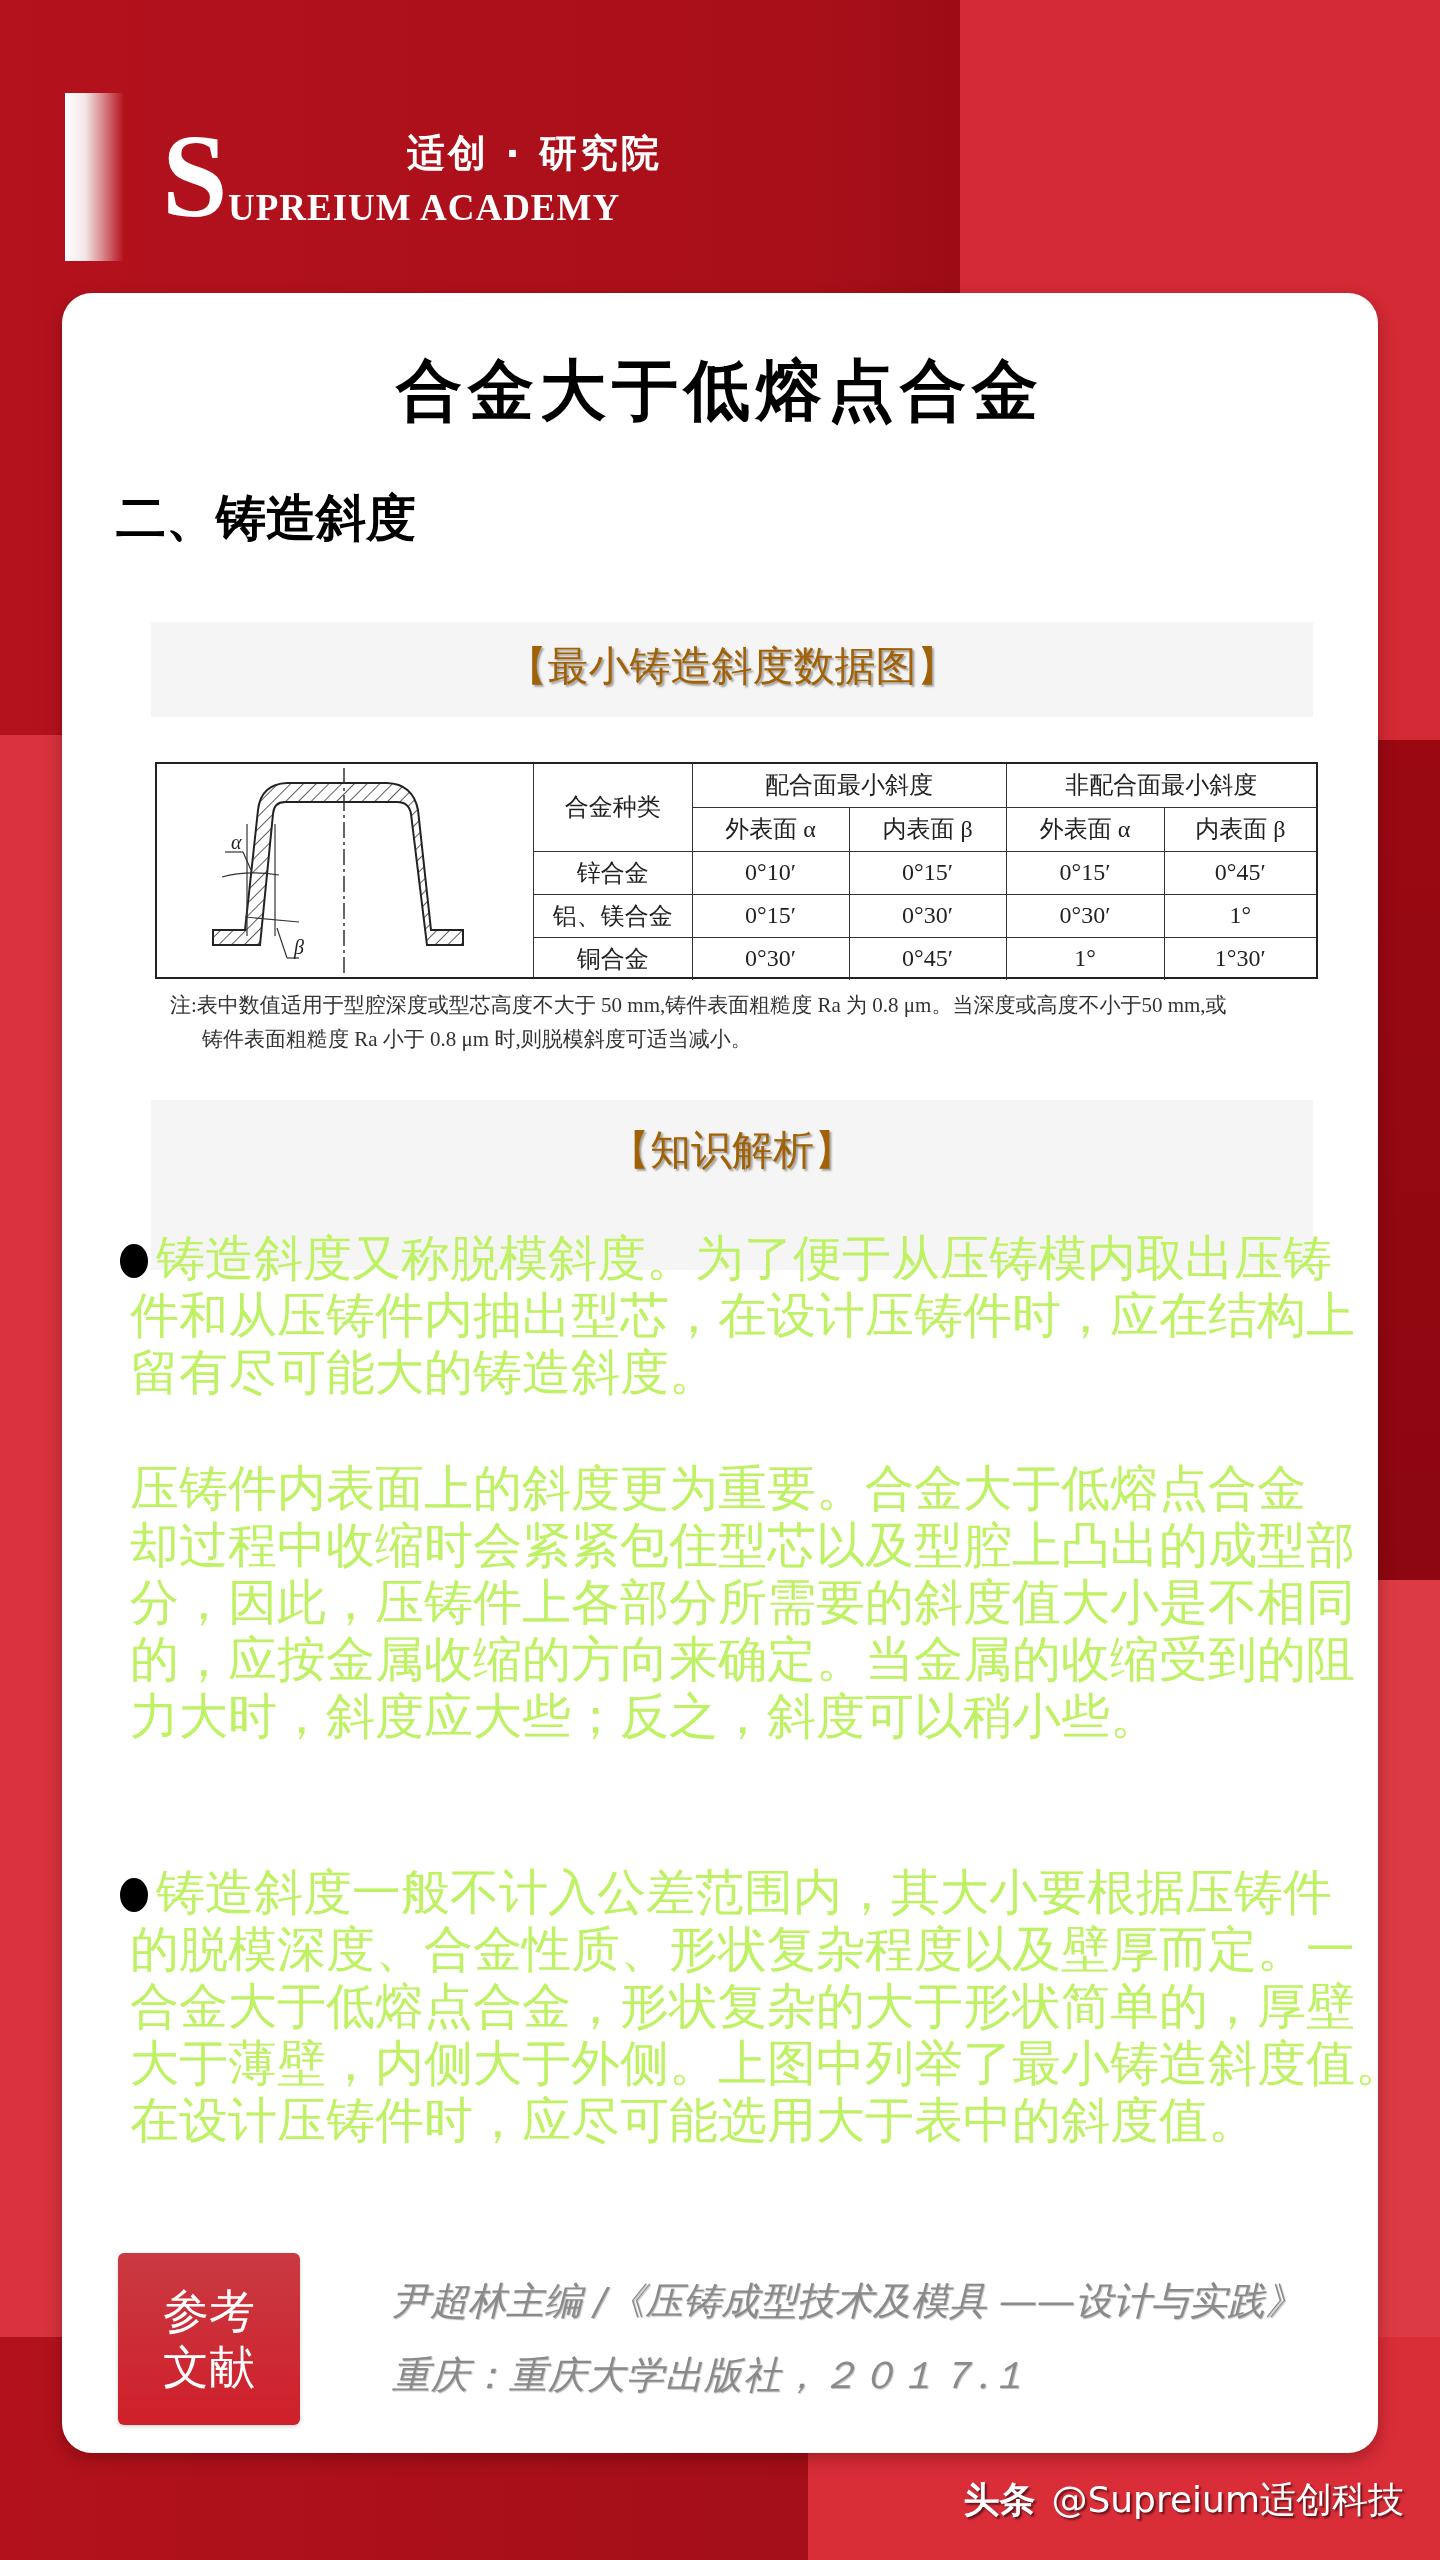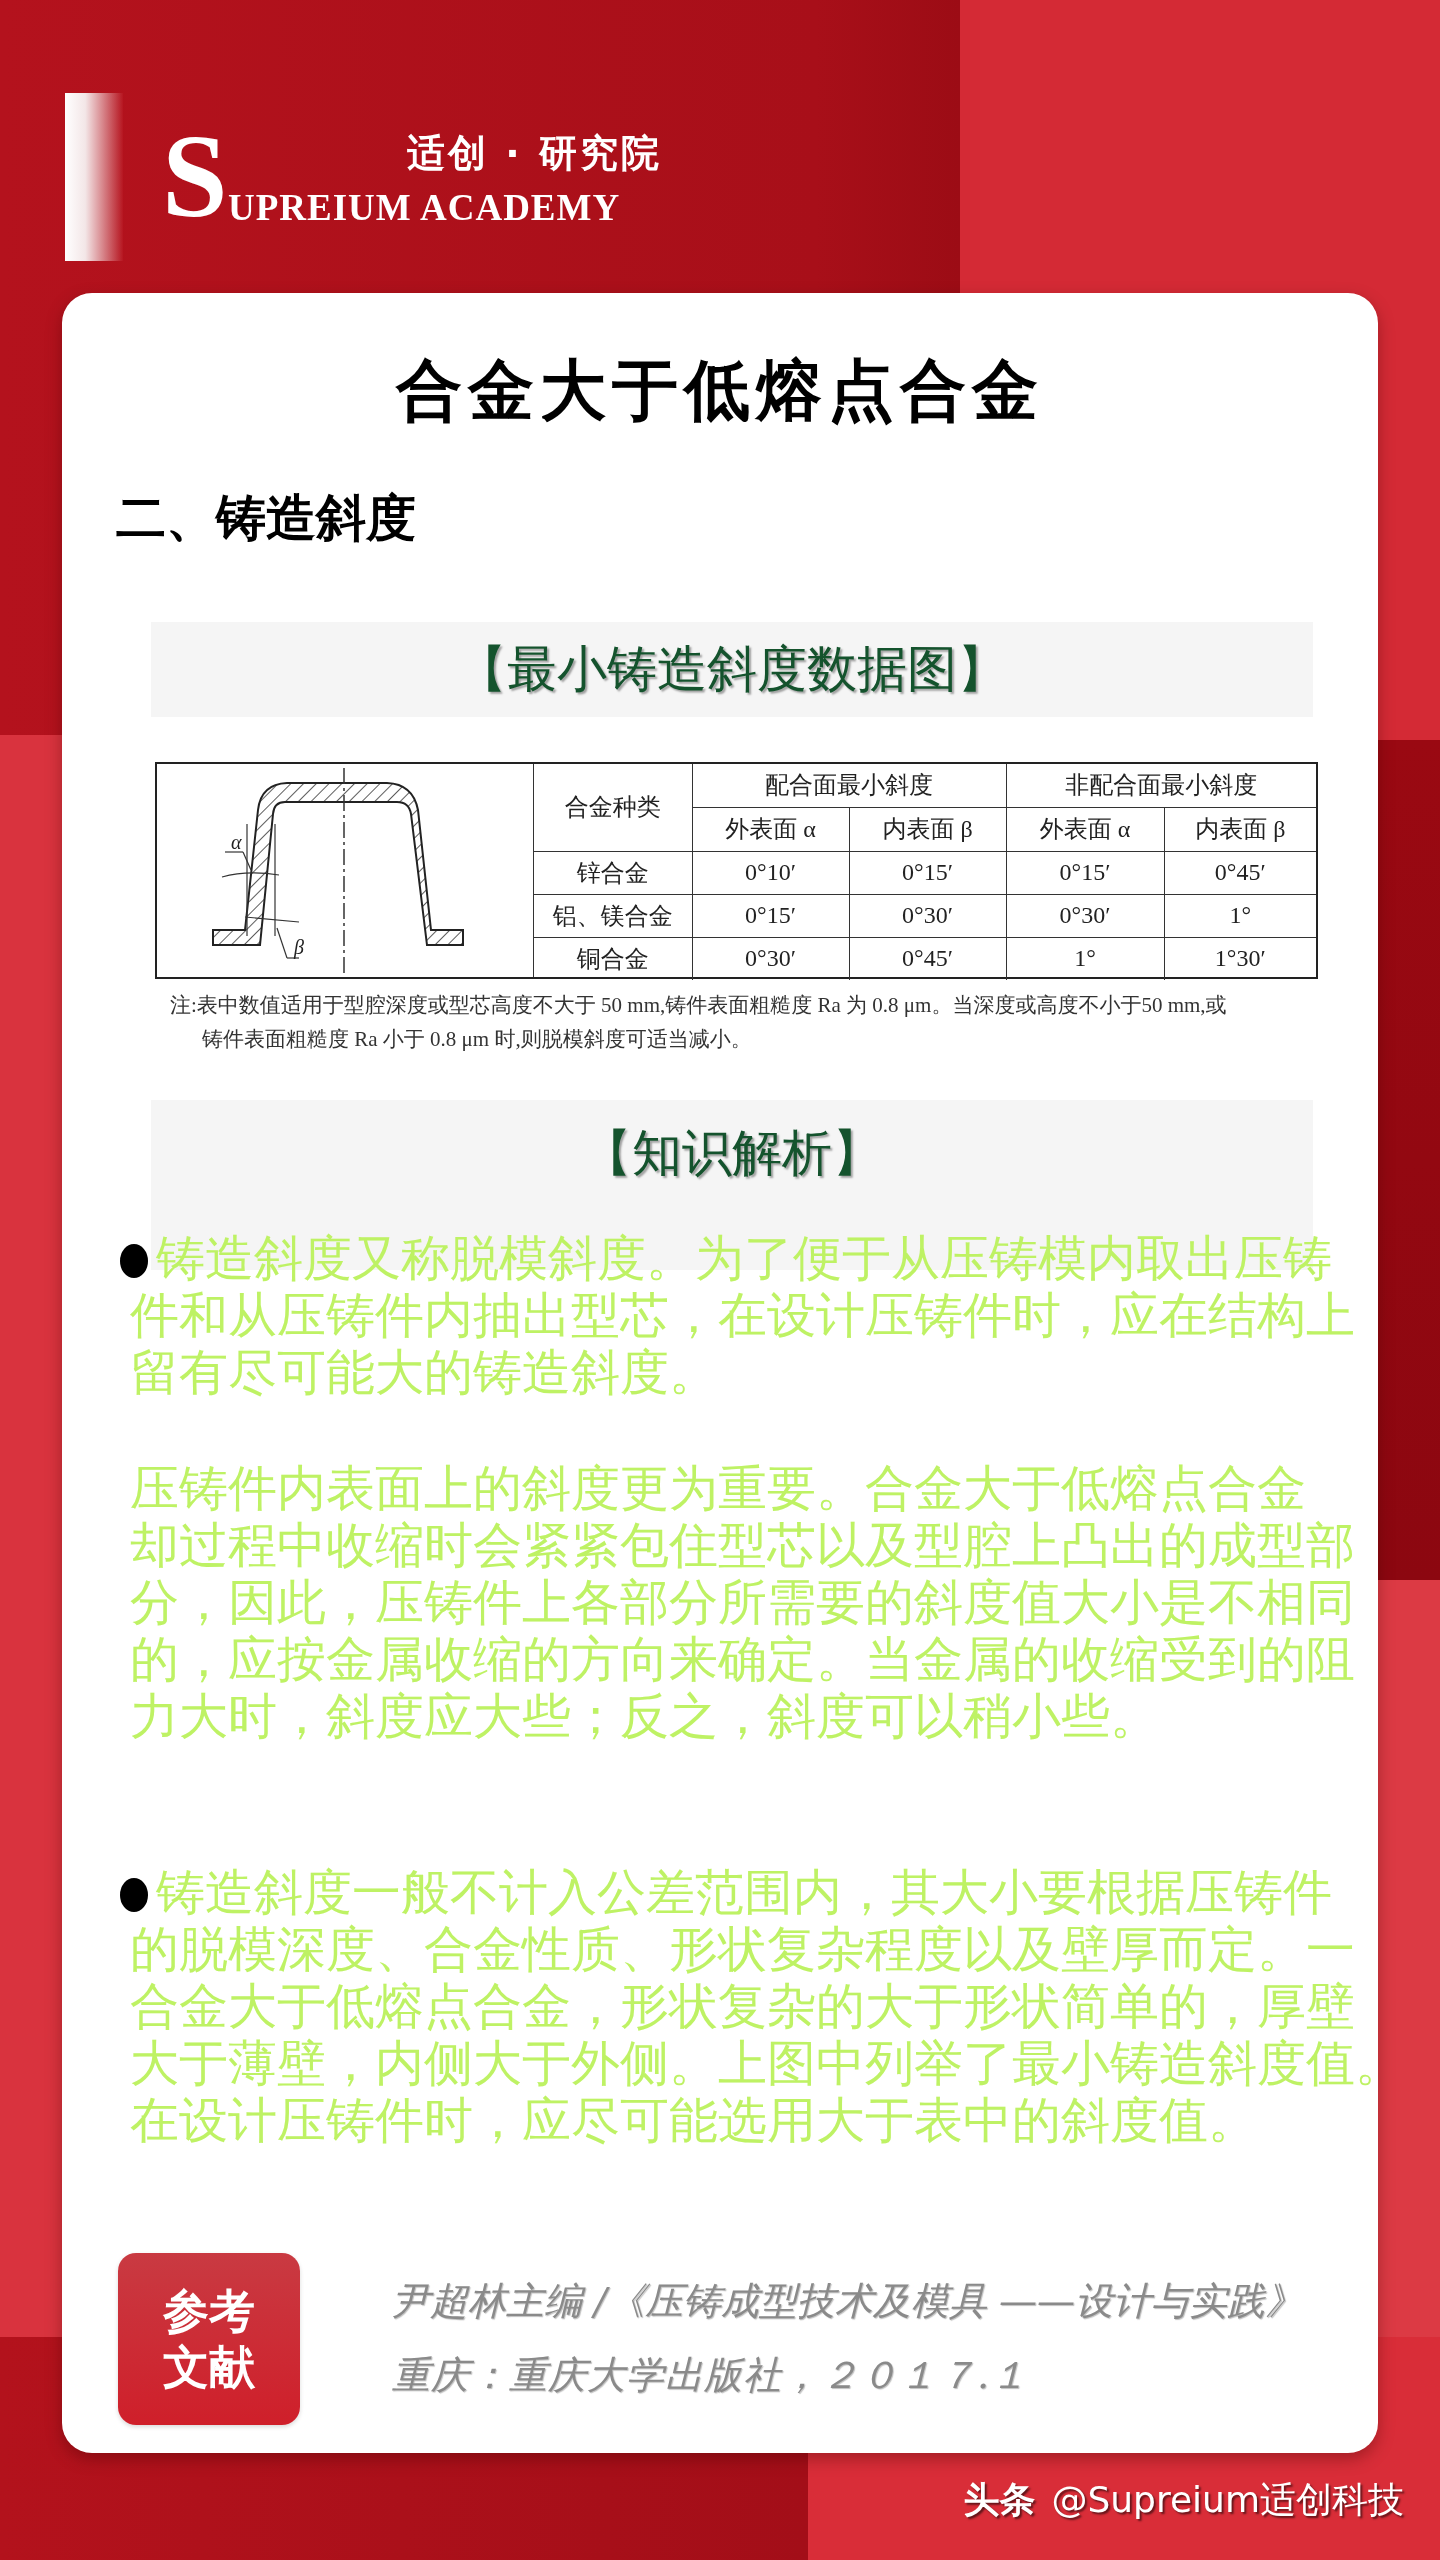--- a/index.html
+++ b/index.html
@@ -36,21 +36,21 @@
     background: #ffffff; border-radius: 30px; box-shadow: 0 6px 16px rgba(60,0,0,0.35); }
 
   .page-title { position: absolute; left: 0; top: 346px; width: 1440px; text-align: center;
     font-family: "DejaVu Sans", sans-serif; font-weight: bold; font-size: 66px; line-height: 90px;
     color: #000; letter-spacing: 6px; }
   .section-title { position: absolute; left: 116px; top: 488px; font-family: Liberation Sans, sans-serif;
     font-weight: bold; font-size: 50px; line-height: 60px; color: #000; }
 
   .label-box { position: absolute; left: 151px; width: 1162px; background: #f5f5f5; }
   .label-box .label { position: absolute; left: 0; width: 100%; text-align: center;
-    font-family: Liberation Sans, sans-serif; font-size: 50px; color: #14532d;
+    font-family: Liberation Mono, monospace; font-size: 41px; color: #a16207;
     text-shadow: 2px 2px 2px rgba(0,0,0,0.35); }
   .lb1 { top: 622px; height: 95px; }
   .lb1 .label { top: 16px; line-height: 62px; }
   .lb2 { top: 1100px; height: 170px; }
   .lb2 .label { top: 22px; line-height: 62px; }
 
   
   .dtable { position: absolute; left: 155px; top: 762px; width: 1163px; height: 217px;
     border: 2px solid #222; box-sizing: border-box; background: #fff; }
   .diagram { position: absolute; left: 0; top: 0; width: 376px; height: 213px; border-right: 1.5px solid #333; }
@@ -67,22 +67,22 @@
   .para { position: absolute; left: 120px; width: 1230px;
     font-family: "DejaVu Serif", serif; font-size: 49px; line-height: 57px; color: #bef264; }
   .para .line { display: block; white-space: nowrap; padding-left: 10px; }
   .para .dot { display: inline-block; width: 28px; height: 34px; border-radius: 50%; background: #000;
     margin-right: 8px; vertical-align: -3px; }
   .para .first { padding-left: 0; }
   .p1 { top: 1230px; } .p2 { top: 1460px; } .p3 { top: 1864px; }
 
   
   .ref-badge { position: absolute; left: 118px; top: 2253px; width: 182px; height: 172px;
-    border-radius: 18px; background: linear-gradient(180deg, #c93a42 0%, #cf1f2a 100%);
-    color: #fff; text-align: center; font-family: "DejaVu Serif", serif; font-weight: bold;
+    border-radius: 6px; background: linear-gradient(180deg, #c93a42 0%, #cf1f2a 100%);
+    color: #fff; text-align: center; font-family: "DejaVu Serif", serif; font-weight: normal;
     font-size: 46px; line-height: 56px; box-shadow: 0 2px 4px rgba(0,0,0,0.15); }
   .ref-badge .inner { position: absolute; left: 0; top: 30px; width: 100%; }
   .ref-line { position: absolute; left: 352px; font-family: "DejaVu Serif", serif; font-style: italic;
     font-size: 38px; color: #8a8a8a; white-space: nowrap; text-shadow: 1px 1px 1px rgba(0,0,0,0.25); margin-left: 40px; }
   .r1 { top: 2276px; } .r2 { top: 2350px; letter-spacing: 1px; }
 
   .watermark { position: absolute; right: 36px; top: 2476px; font-family: "DejaVu Sans", sans-serif;
     font-size: 36px; color: #fff; white-space: nowrap; text-shadow: 2px 2px 2px rgba(0,0,0,0.55); }
   .watermark b { font-weight: bold; margin-right: 16px; }
 </style>

